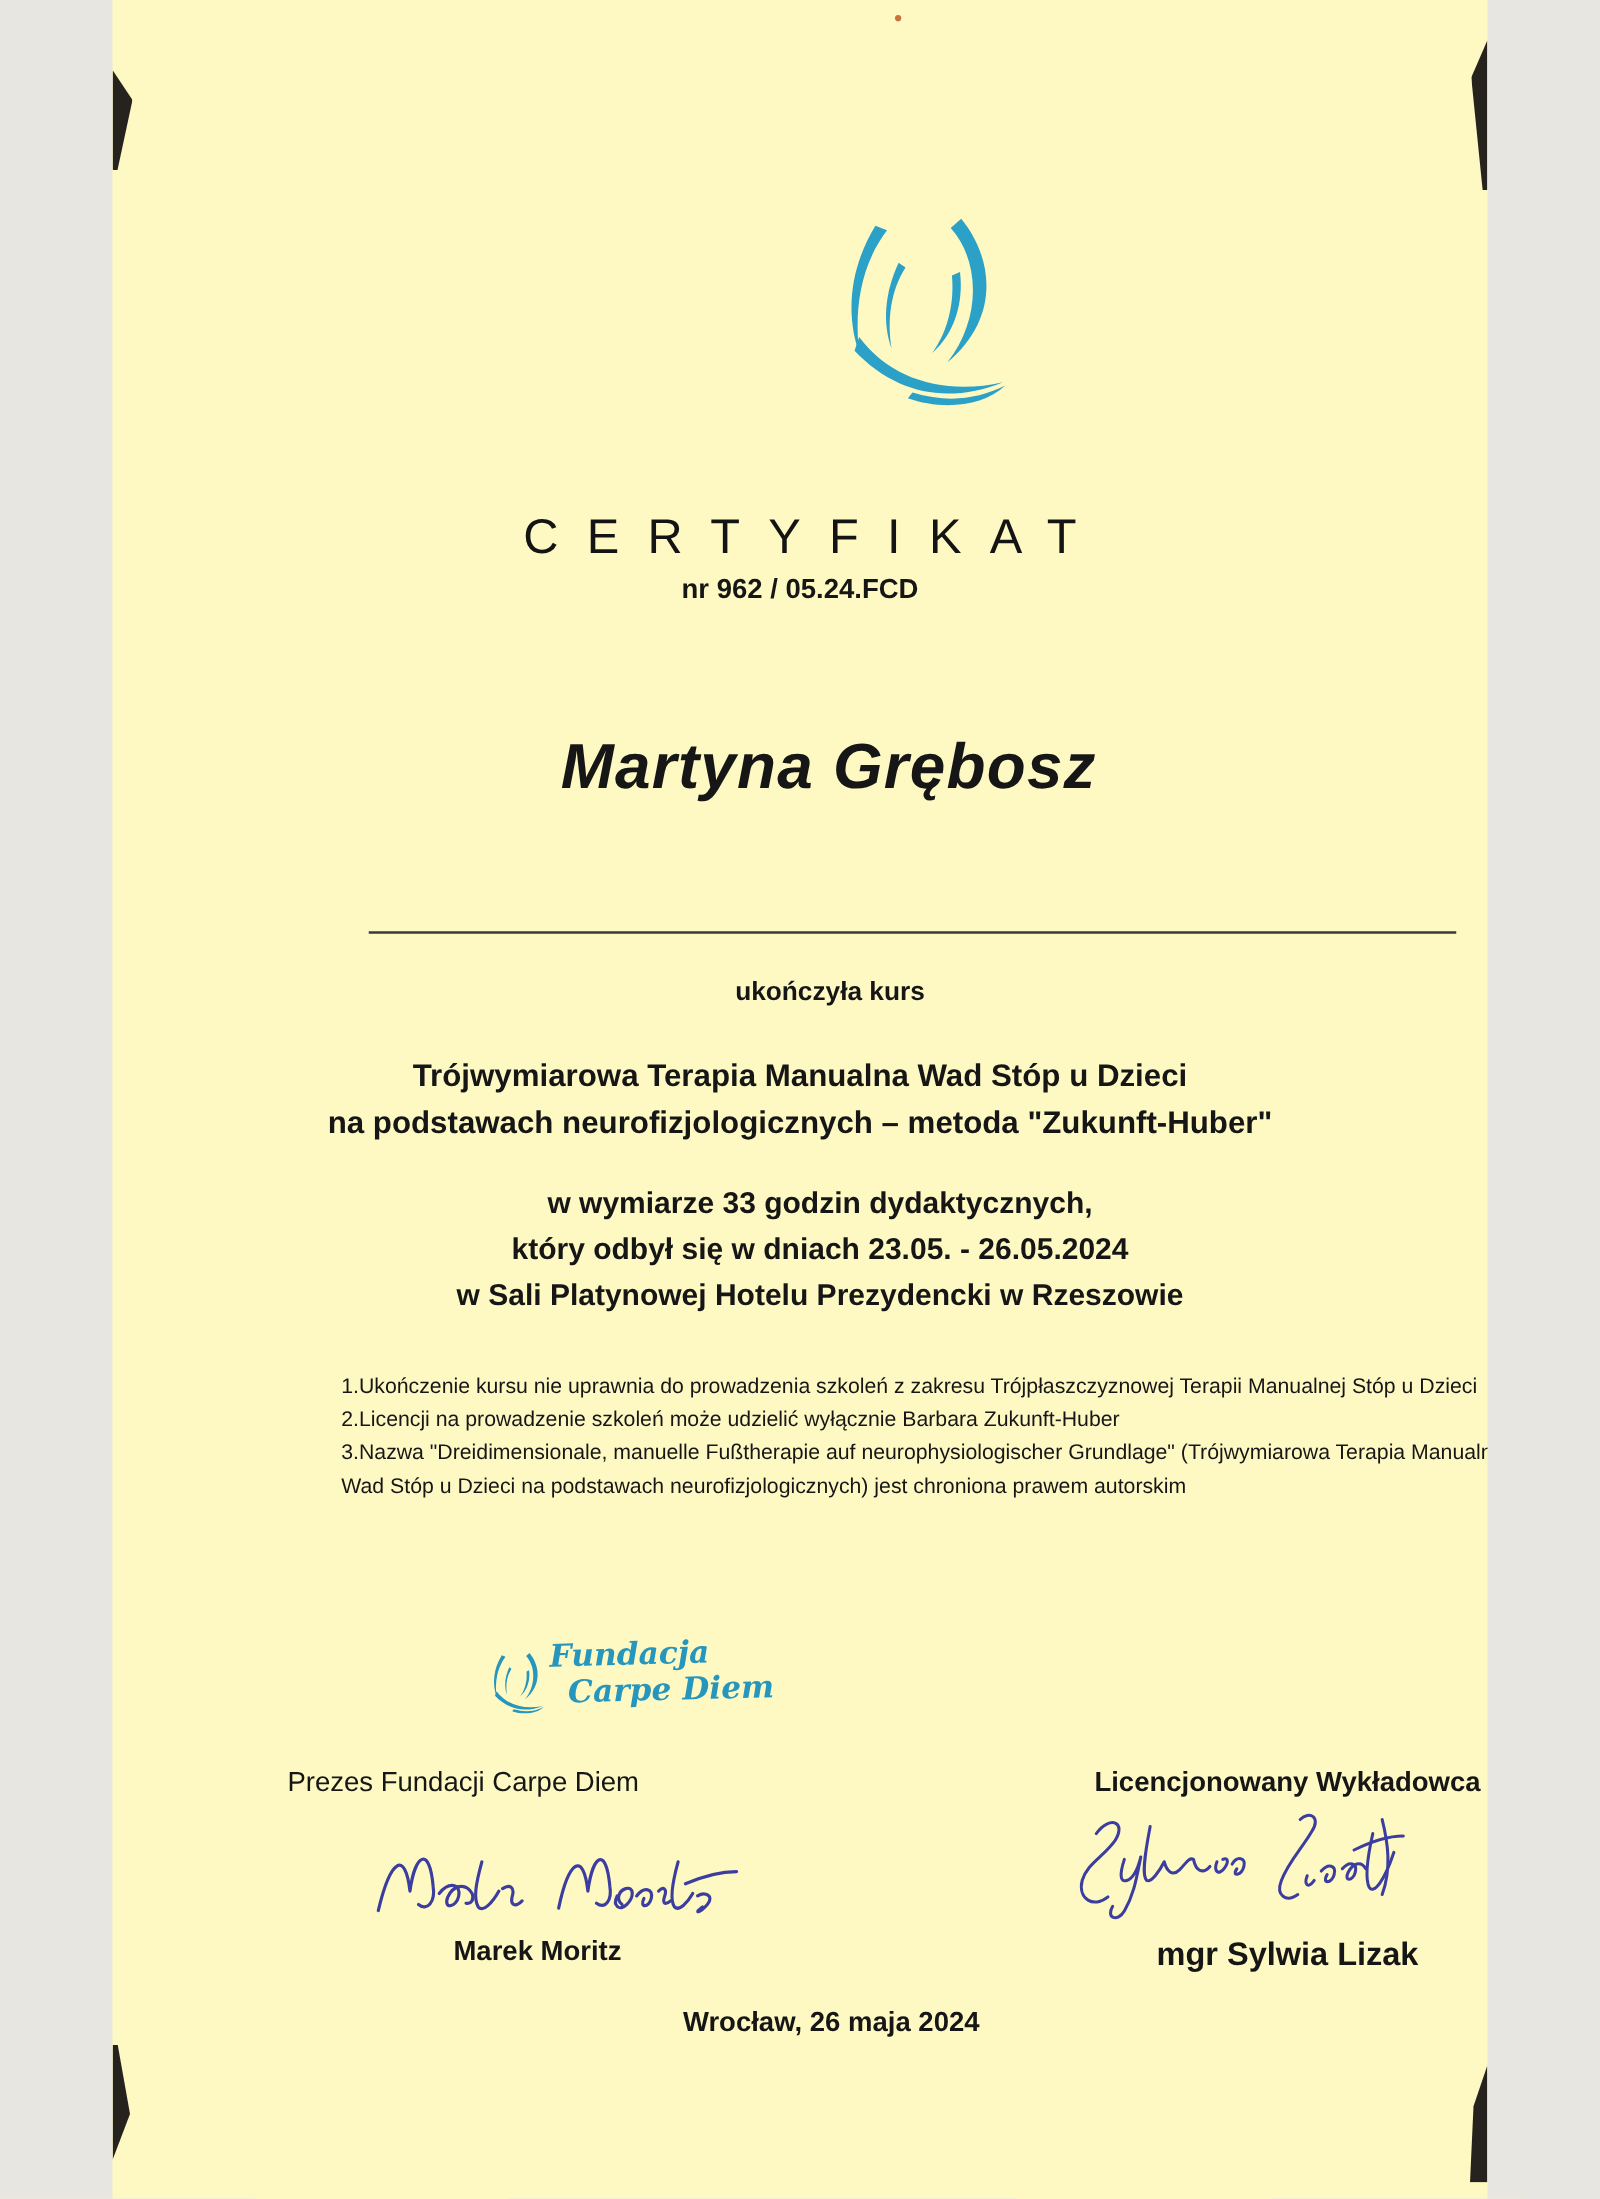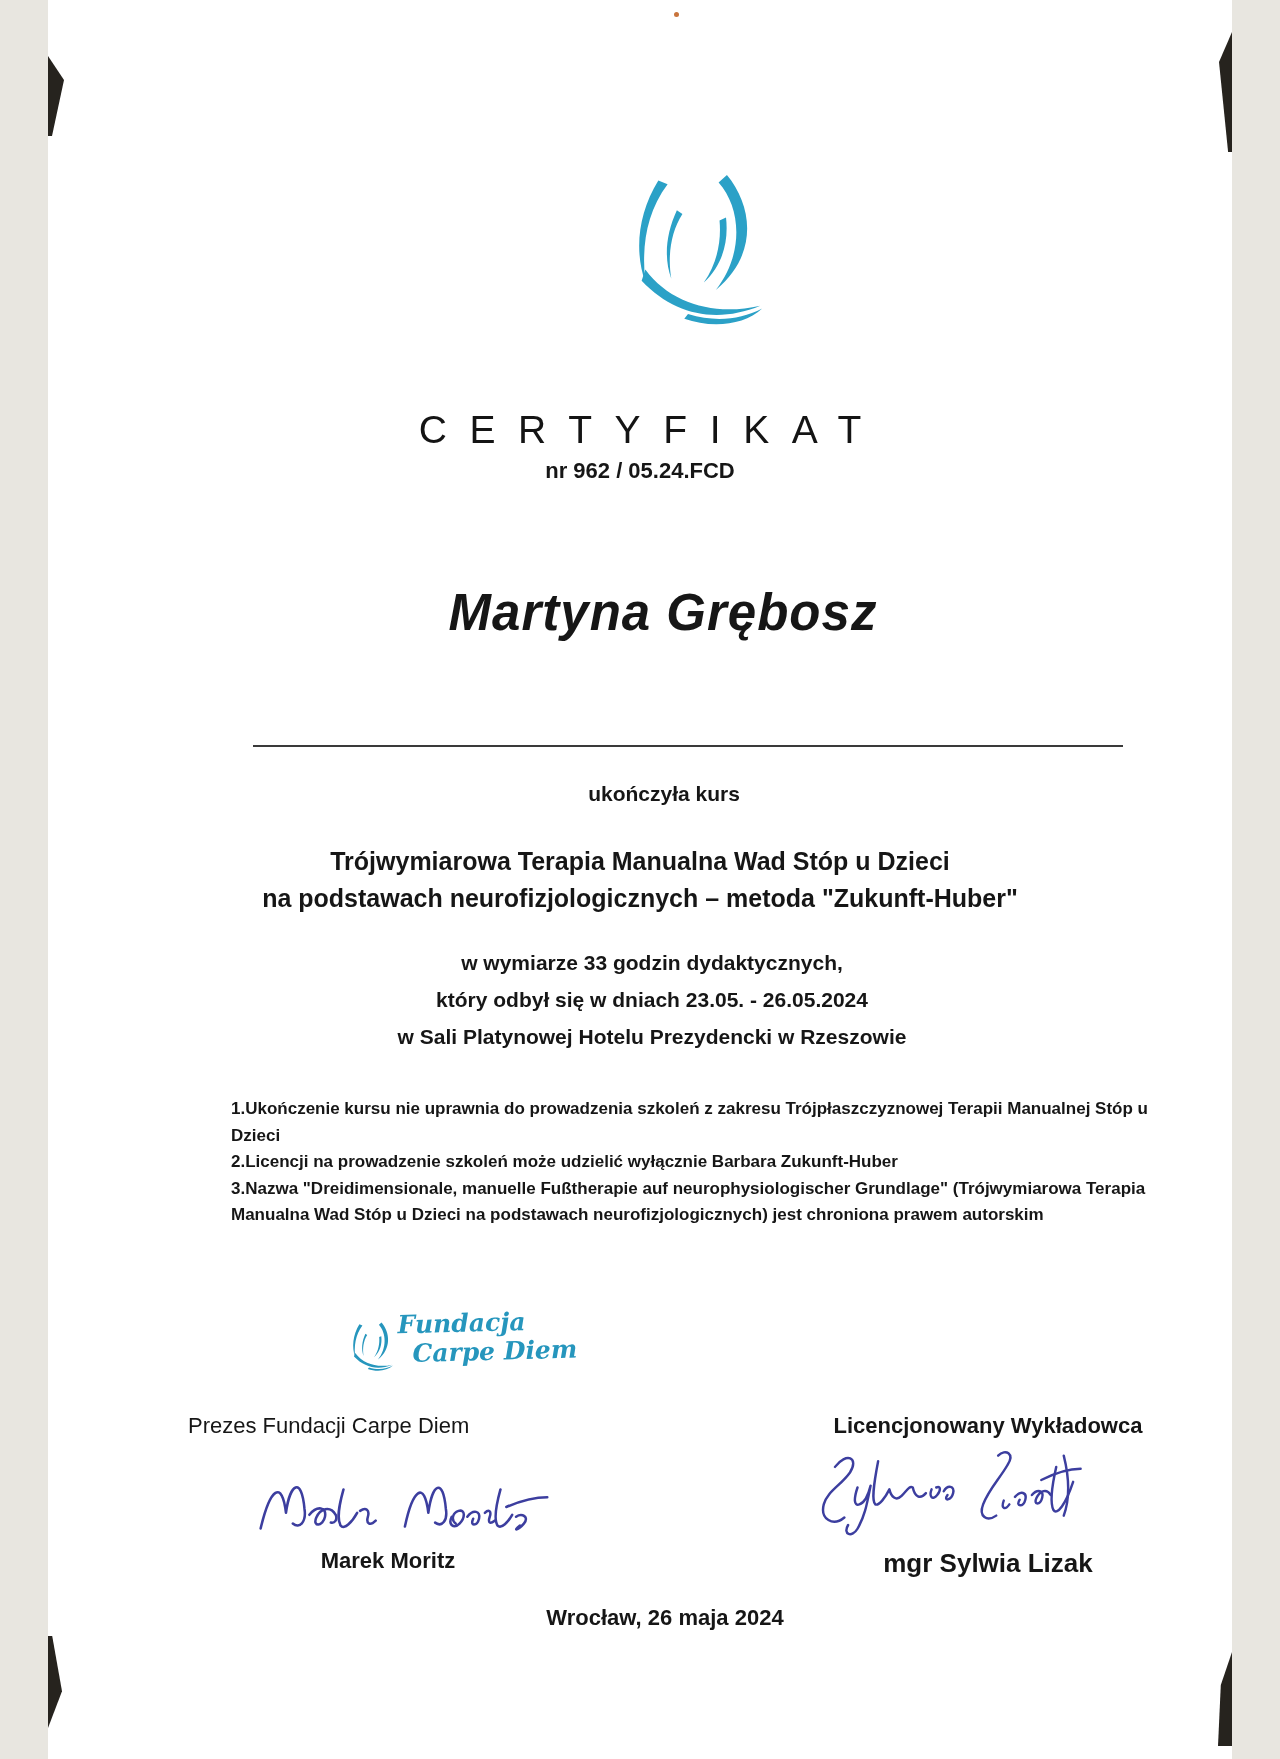--- a/index.html
+++ b/index.html
@@ -1,20 +1,20 @@
 <!DOCTYPE html>
 <html><head>
 <meta charset="utf-8">
 <style>
   html,body{margin:0;padding:0;background:#e8e6e0;}
   .paper{
     position:relative;
-    width:1184px;height:1759px;
+    width:1100px;height:1759px;
     margin:0 auto;
-    background:#ffffff;
+    background:#fef9c3;
     font-family:"Liberation Sans", sans-serif;
     color:#161616;
     overflow:hidden;
   }
   .abs{position:absolute;}
   
   .scan-mark{position:absolute;background:#26231e;}
   .mark-tl{left:0;top:56px;width:16px;height:80px;clip-path:polygon(0 0,100% 30%,25% 100%,0 100%);}
   .mark-bl{left:0;top:1636px;width:14px;height:92px;clip-path:polygon(0 0,30% 0,100% 60%,0 100%);}
   .mark-tr{right:0;top:32px;width:13px;height:120px;clip-path:polygon(100% 0,0 25%,70% 100%,100% 100%);}
@@ -44,26 +44,26 @@
   }
   .completed{
     left:0;top:782px;width:100%;text-align:center;
     font-size:21px;font-weight:600;padding-left:24px;
   }
   .course-title{
     left:0;top:843px;width:100%;text-align:center;
     font-size:25px;font-weight:700;line-height:37px;
   }
   .course-details{
-    left:12px;top:944px;width:100%;text-align:center;
-    font-size:21px;font-weight:600;line-height:37px;
+    left:0;top:944px;width:100%;text-align:center;
+    font-size:24px;font-weight:600;line-height:37px;padding-left:16px;
   }
   .disclaimer{
     left:183px;top:1096px;width:948px;
-    font-size:17px;font-weight:700;line-height:26.5px;
+    font-size:17px;font-weight:400;line-height:26.5px;
     text-align:left;
   }
   .foundation-logo{left:288px;top:1300px;width:260px;height:95px;}
   .fl-bfly{position:absolute;left:0;top:6px;width:66px;height:82px;}
   .fl-text{
     position:absolute;left:62px;top:8px;
     font-family:"DejaVu Serif", serif;font-style:italic;
     color:#2696bd;font-size:25px;line-height:29px;font-weight:600;
     transform:rotate(-1.5deg);
   }

